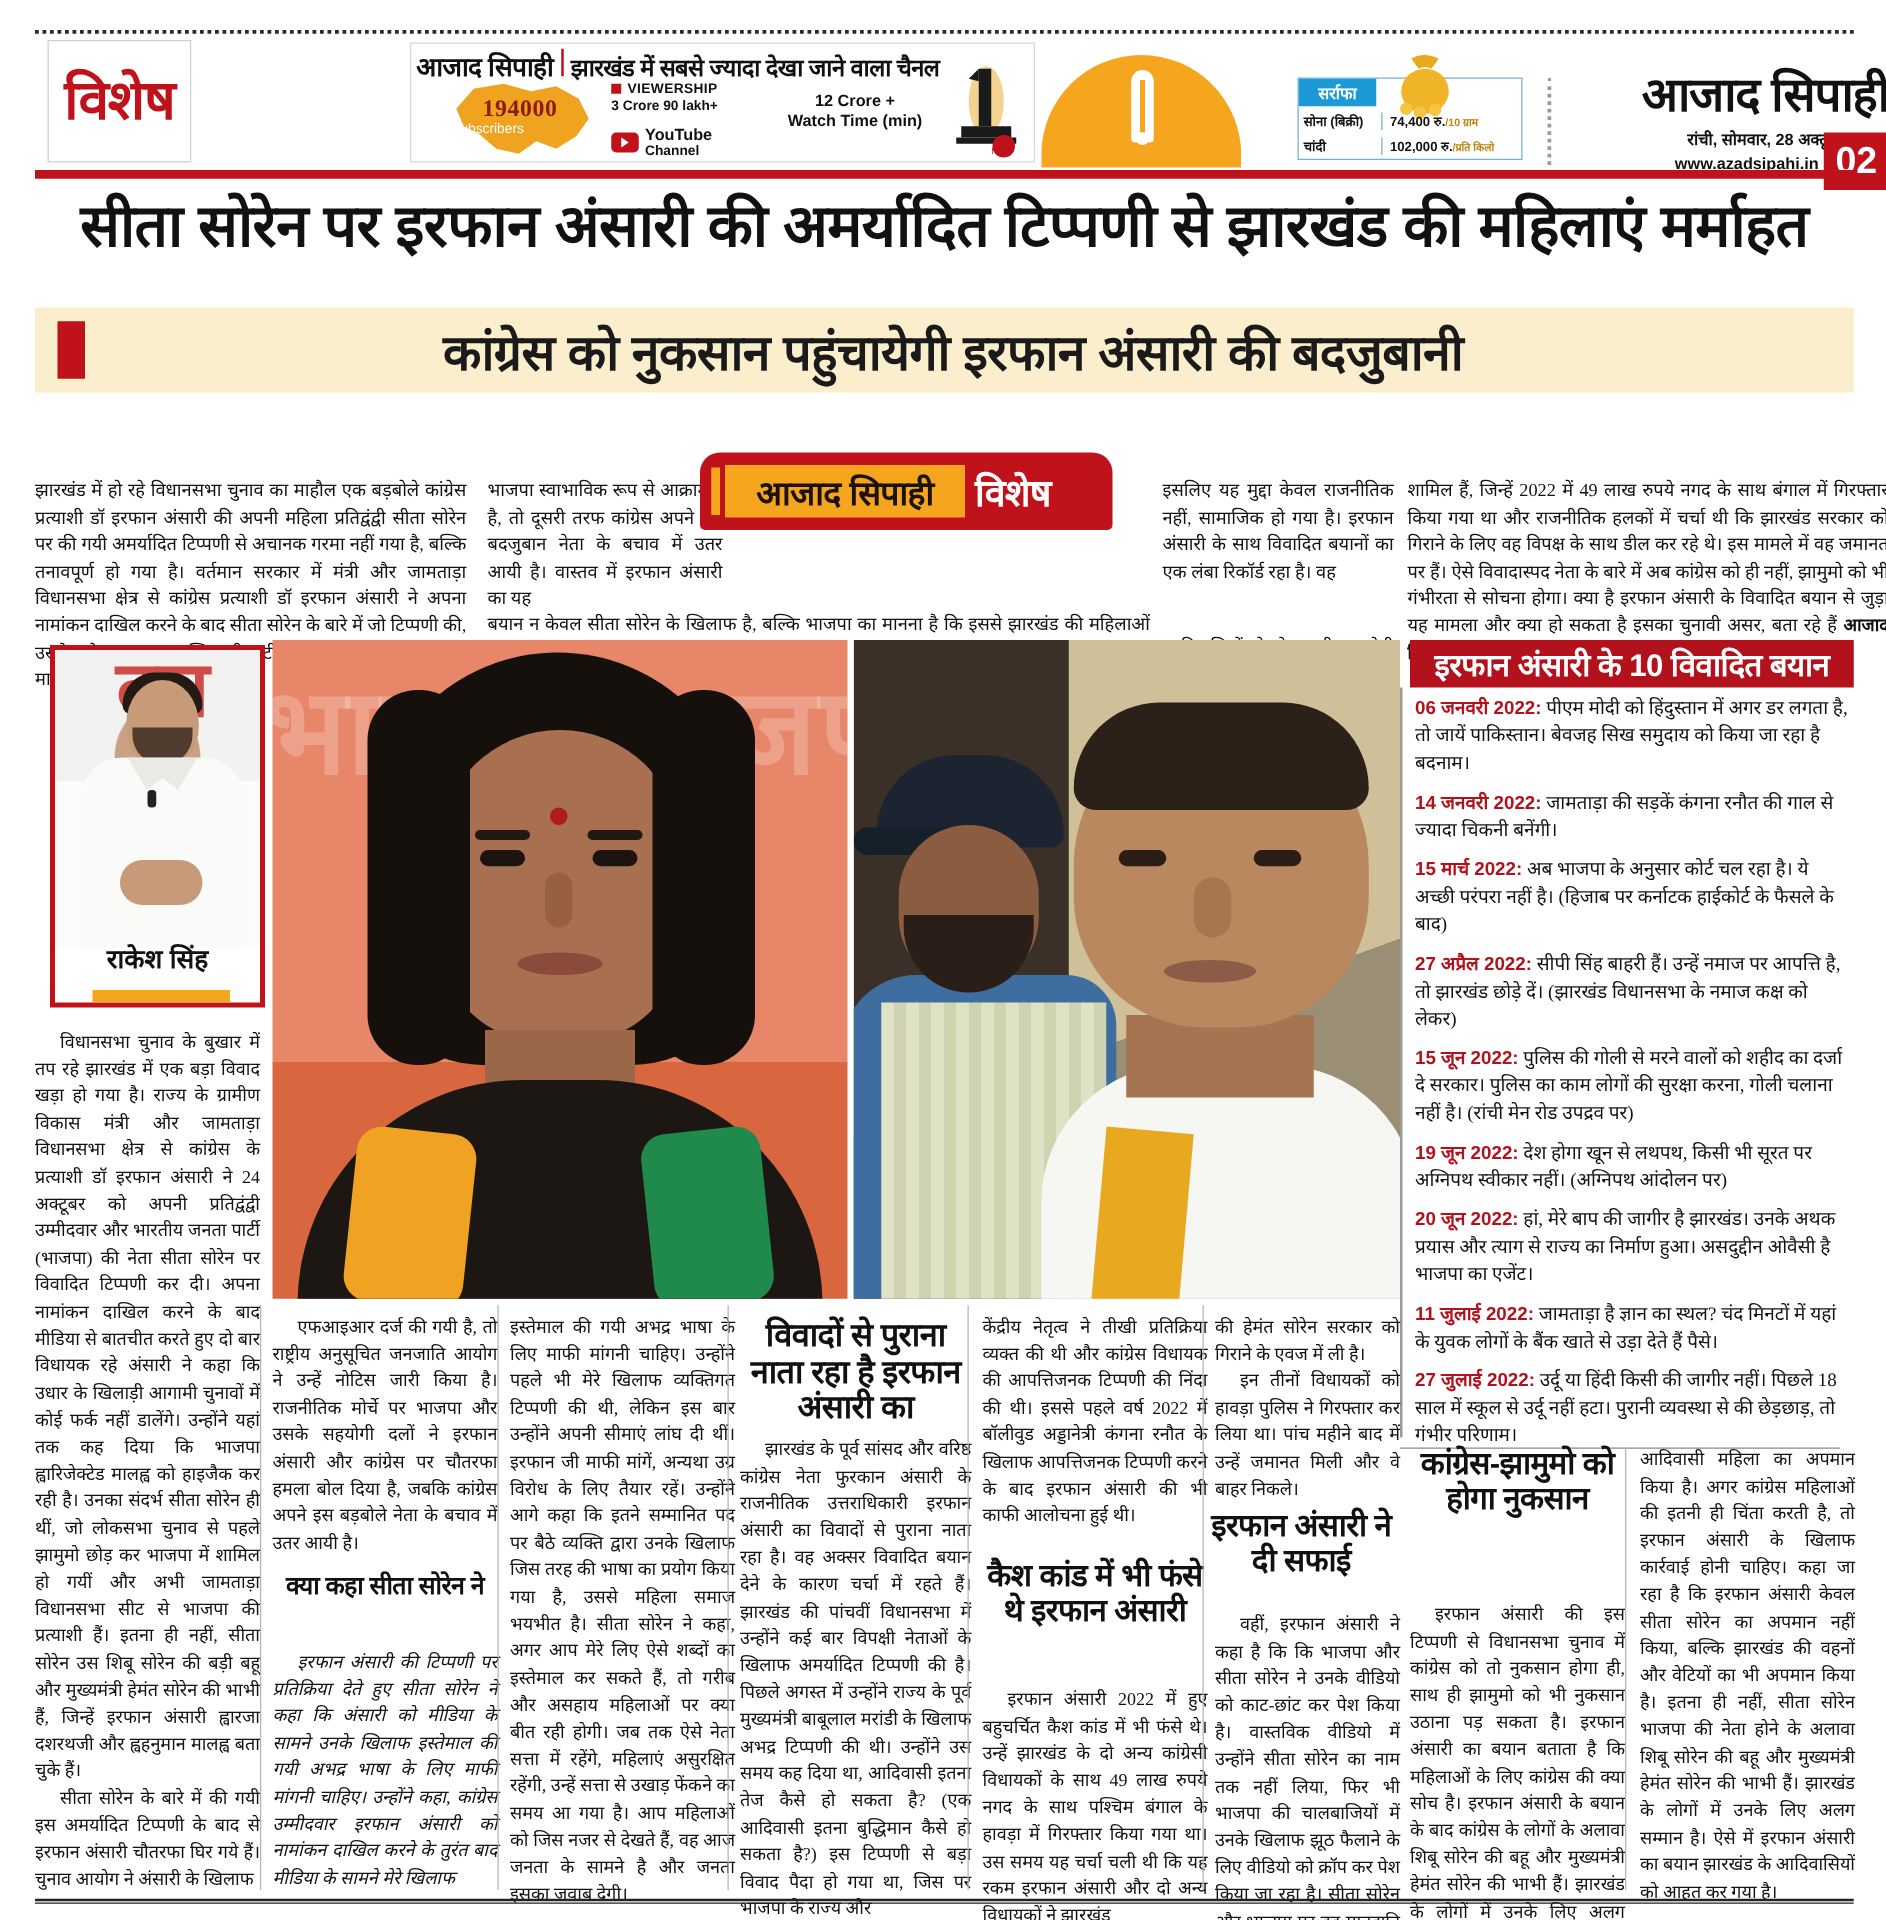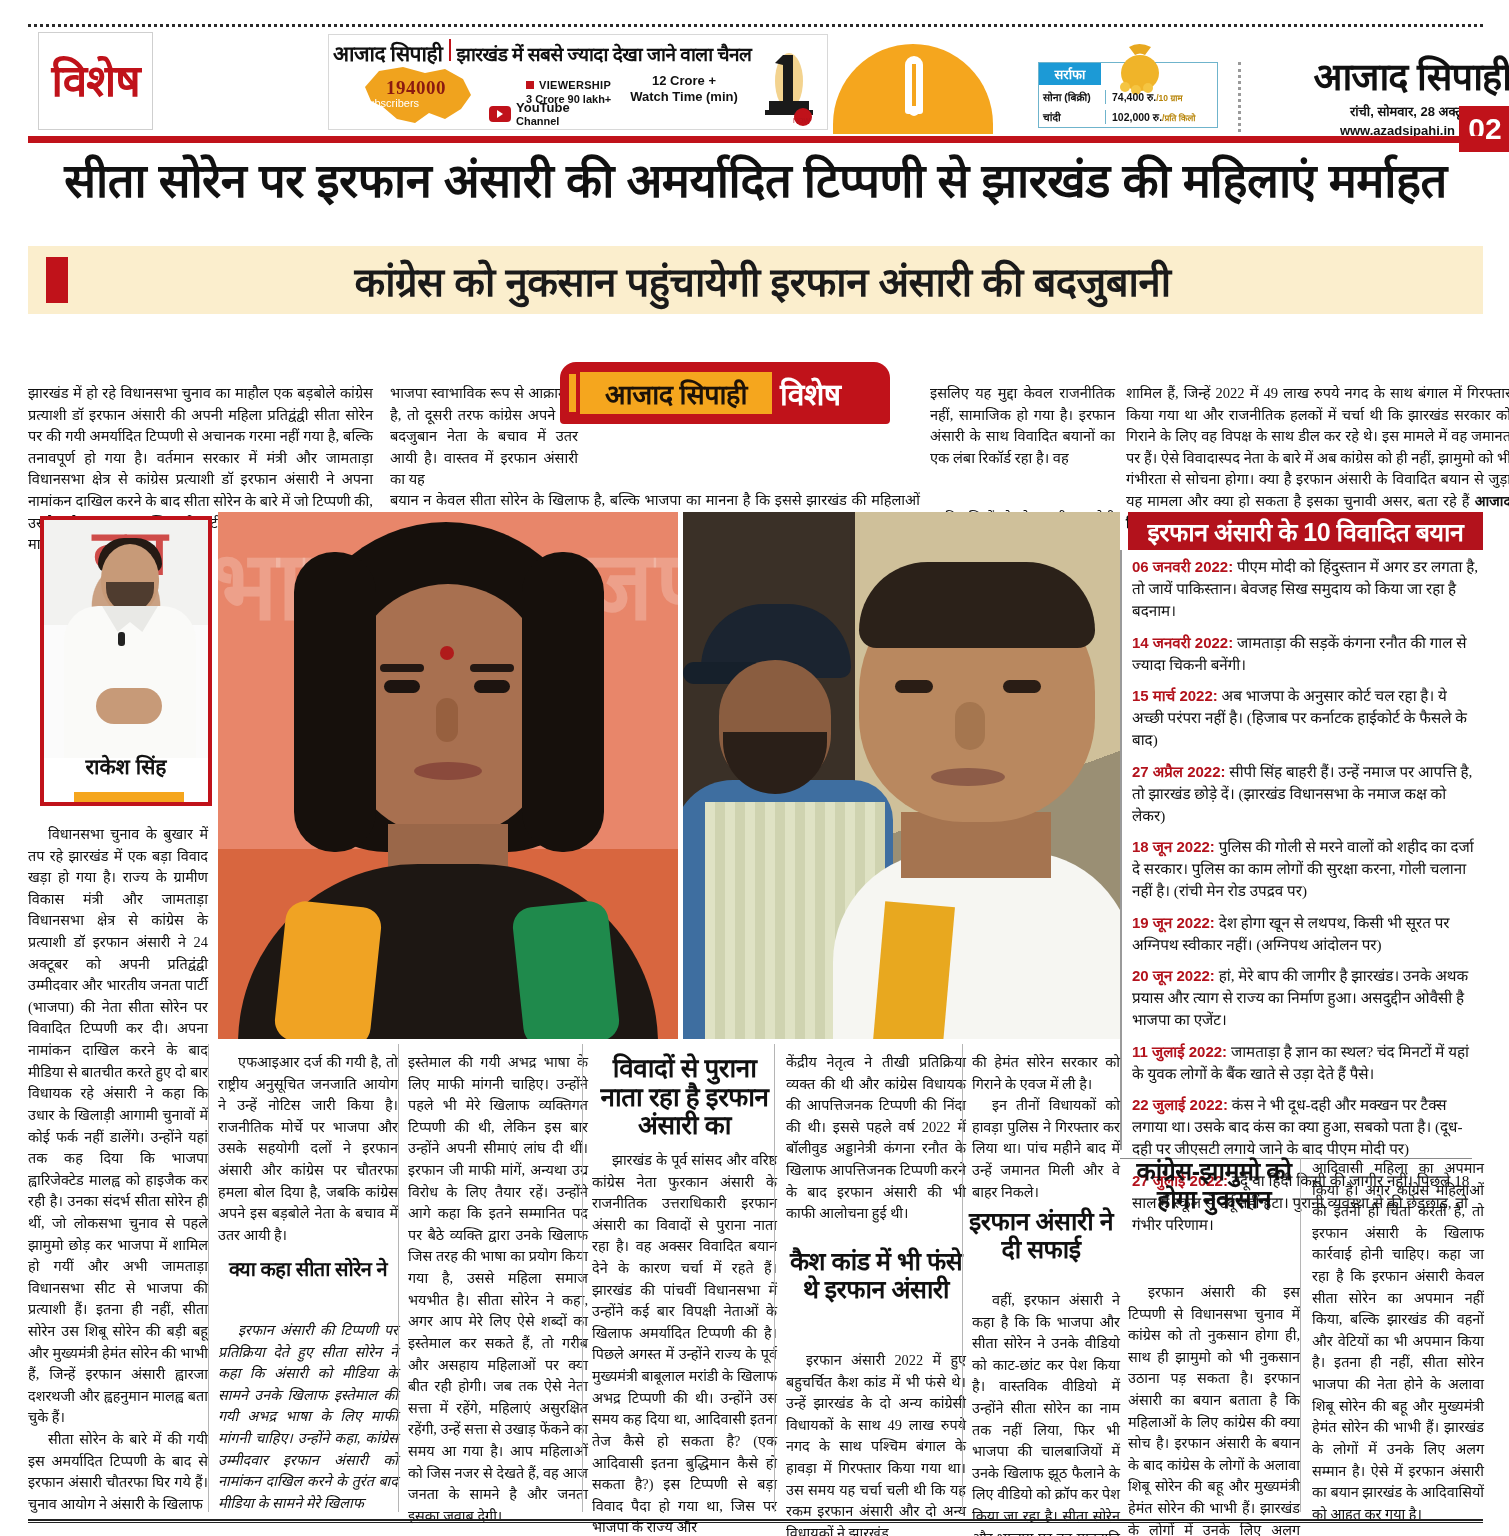--- a/index.html
+++ b/index.html
@@ -53,23 +53,22 @@
   .subs-num {
     position:absolute; left:32px; top:42px; width:110px; text-align:center;
     font-family:"Liberation Serif", serif; font-weight:bold; font-size:19px;
     color:#8b1a10; letter-spacing:0.5px;
   }
   .subs-lbl {
     position:absolute; left:32px; top:62px; width:110px; text-align:left;
     font-family:"Liberation Sans", sans-serif; font-size:11px; color:#fff;
   }
   .viewership {
-    position:absolute; left:160px; top:44px;
+    position:absolute; left:160px; top:30px;
     font-family:"Liberation Sans", sans-serif;
-    margin-left:37px;
   }
   .viewership .vw-row { display:flex; align-items:center; gap:5px; }
   .vw-sq { width:8px; height:8px; background:#c0121a; display:inline-block; }
   .vw-t1 { font-size:11px; font-weight:bold; color:#111; letter-spacing:0.3px; }
   .vw-t2 { font-size:11px; font-weight:bold; color:#111; margin-top:2px; }
   .watchtime {
     position:absolute; left:290px; top:38px; width:130px; text-align:center;
     font-family:"Liberation Sans", sans-serif; font-size:13px; font-weight:bold;
     color:#111; line-height:1.25;
   }
@@ -499,25 +498,24 @@
   <div class="side-box">
     <div class="side-head">
       <span>इरफान अंसारी के 10 विवादित बयान</span>
     </div>
     <div class="side-left-rule"></div>
     <div class="side-list">
       <div class="side-item"><b>06 जनवरी 2022:</b><span> पीएम मोदी को हिंदुस्तान में अगर डर लगता है, तो जायें पाकिस्तान। बेवजह सिख समुदाय को किया जा रहा है बदनाम।</span></div>
       <div class="side-item"><b>14 जनवरी 2022:</b><span> जामताड़ा की सड़कें कंगना रनौत की गाल से ज्यादा चिकनी बनेंगी।</span></div>
       <div class="side-item"><b>15 मार्च 2022:</b><span> अब भाजपा के अनुसार कोर्ट चल रहा है। ये अच्छी परंपरा नहीं है। (हिजाब पर कर्नाटक हाईकोर्ट के फैसले के बाद)</span></div>
       <div class="side-item"><b>27 अप्रैल 2022:</b><span>  सीपी सिंह बाहरी हैं। उन्हें नमाज पर आपत्ति है, तो झारखंड छोड़े दें। (झारखंड विधानसभा के नमाज कक्ष को लेकर)</span></div>
-      <div class="side-item"><b>18 जून 2022:</b><span> पुलिस की गोली से मरने वालों को शहीद का दर्जा दे सरकार। पुलिस का काम लोगों की सुरक्षा करना, गोली चलाना नहीं है। (रांची मेन रोड उपद्रव पर)</span></div>
+      <div class="side-item"><b>15 जून 2022:</b><span> पुलिस की गोली से मरने वालों को शहीद का दर्जा दे सरकार। पुलिस का काम लोगों की सुरक्षा करना, गोली चलाना नहीं है। (रांची मेन रोड उपद्रव पर)</span></div>
       <div class="side-item"><b>19 जून 2022:</b><span> देश होगा खून से लथपथ, किसी भी सूरत पर अग्निपथ स्वीकार नहीं। (अग्निपथ आंदोलन पर)</span></div>
       <div class="side-item"><b>20 जून 2022:</b><span> हां, मेरे बाप की जागीर है झारखंड। उनके अथक प्रयास और त्याग से राज्य का निर्माण हुआ। असदुद्दीन ओवैसी है भाजपा का एजेंट।</span></div>
       <div class="side-item"><b>11 जुलाई 2022:</b><span> जामताड़ा है ज्ञान का स्थल? चंद मिनटों में यहां के युवक लोगों के बैंक खाते से उड़ा देते हैं पैसे।</span></div>
-      <div class="side-item"><b>22 जुलाई 2022:</b><span> कंस ने भी दूध-दही और मक्खन पर टैक्स लगाया था। उसके बाद कंस का क्या हुआ, सबको पता है। (दूध-दही पर जीएसटी लगाये जाने के बाद पीएम मोदी पर)</span></div>
       <div class="side-item"><b>27 जुलाई 2022:</b><span> उर्दू या हिंदी किसी की जागीर नहीं। पिछले 18 साल में स्कूल से उर्दू नहीं हटा। पुरानी व्यवस्था से की छेड़छाड़, तो गंभीर परिणाम।</span></div>
     </div>
     <div class="side-rule"></div>
   </div>
 
   <div class="col" style="left:28px; top:824px; width:180px;">
     <p>विधानसभा चुनाव के बुखार में तप रहे झारखंड में एक बड़ा विवाद खड़ा हो गया है। राज्य के ग्रामीण विकास मंत्री और जामताड़ा विधानसभा क्षेत्र से कांग्रेस के प्रत्याशी  डॉ इरफान अंसारी ने 24 अक्टूबर को अपनी प्रतिद्वंद्वी उम्मीदवार और भारतीय जनता पार्टी (भाजपा) की नेता सीता सोरेन पर विवादित टिप्पणी कर दी। अपना नामांकन दाखिल करने के बाद मीडिया से बातचीत करते हुए दो बार विधायक रहे अंसारी ने कहा कि उधार के खिलाड़ी आगामी चुनावों में कोई फर्क नहीं डालेंगे। उन्होंने यहां तक कह दिया कि भाजपा ह्वारिजेक्टेड मालह्व को हाइजैक कर रही है। उनका संदर्भ सीता सोरेन ही थीं, जो लोकसभा चुनाव से पहले झामुमो छोड़ कर भाजपा में शामिल हो गयीं और अभी जामताड़ा विधानसभा सीट से भाजपा की प्रत्याशी हैं। इतना ही नहीं, सीता सोरेन उस शिबू सोरेन की बड़ी बहू और मुख्यमंत्री हेमंत सोरेन की भाभी हैं, जिन्हें इरफान अंसारी ह्वारजा दशरथजी और ह्वहनुमान मालह्व बता चुके हैं।</p>
     <p>सीता सोरेन के बारे में की गयी इस अमर्यादित टिप्पणी के बाद से इरफान अंसारी चौतरफा घिर गये हैं। चुनाव आयोग ने अंसारी के खिलाफ</p>
   </div>
 

